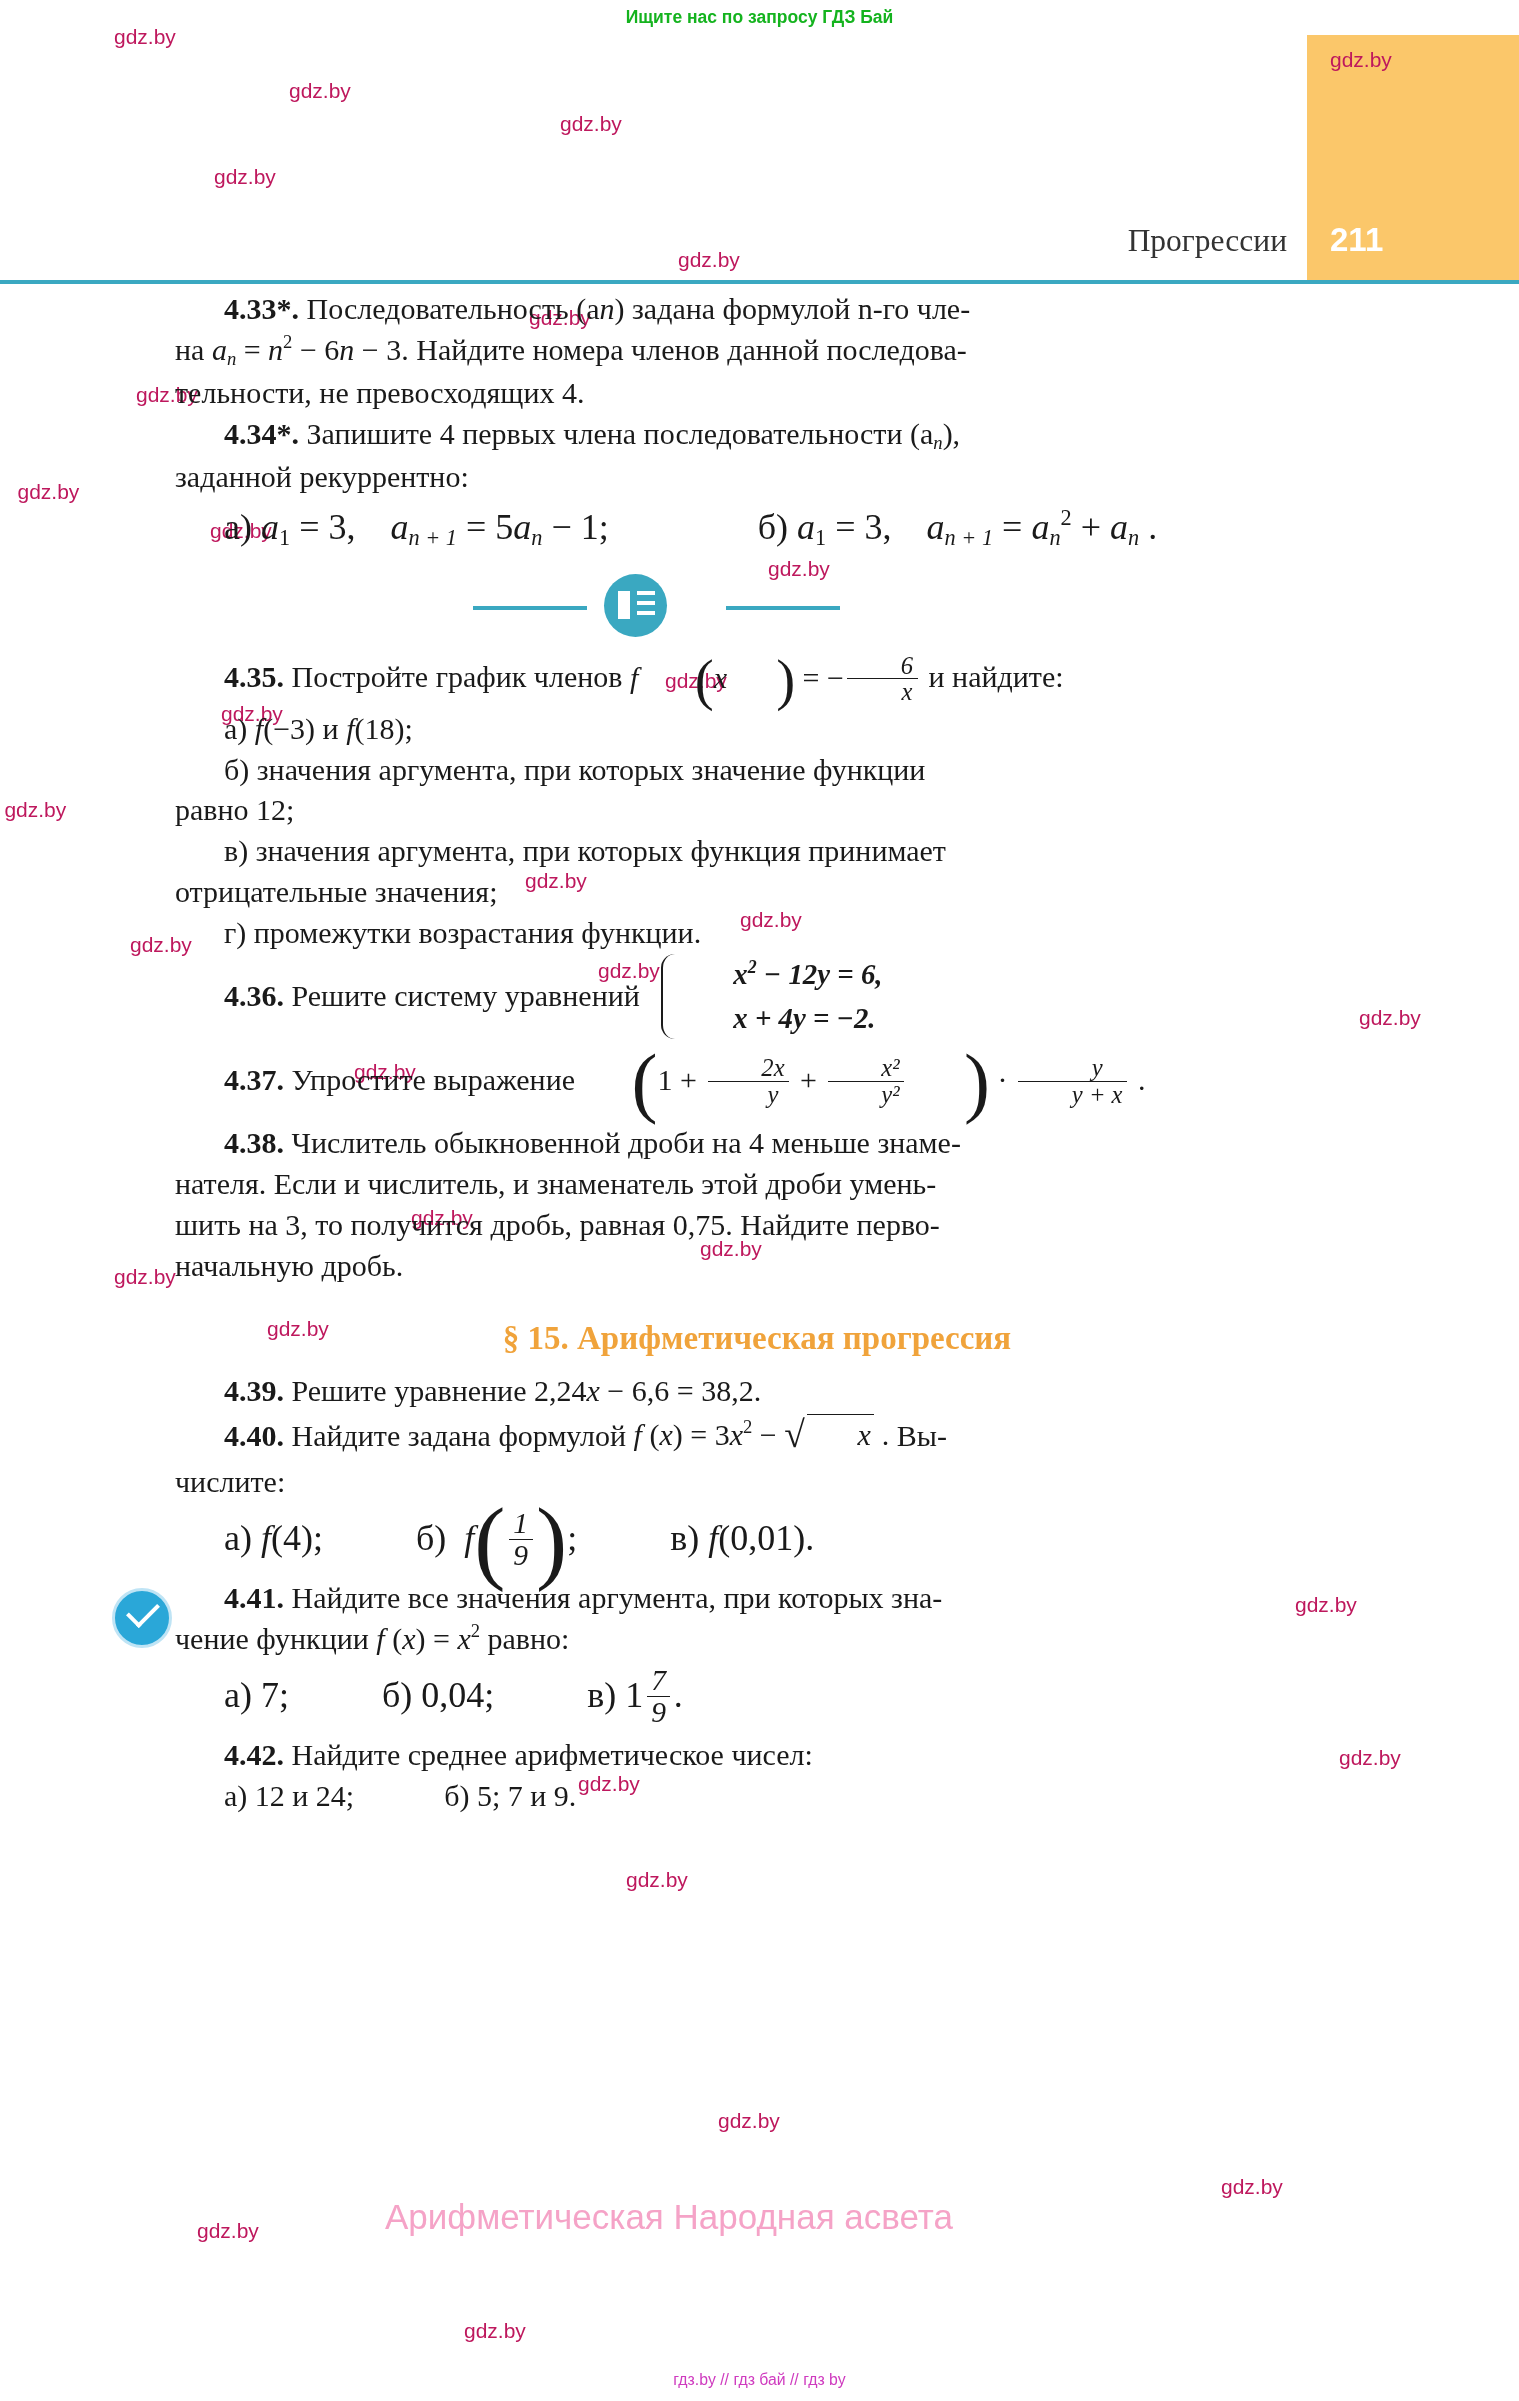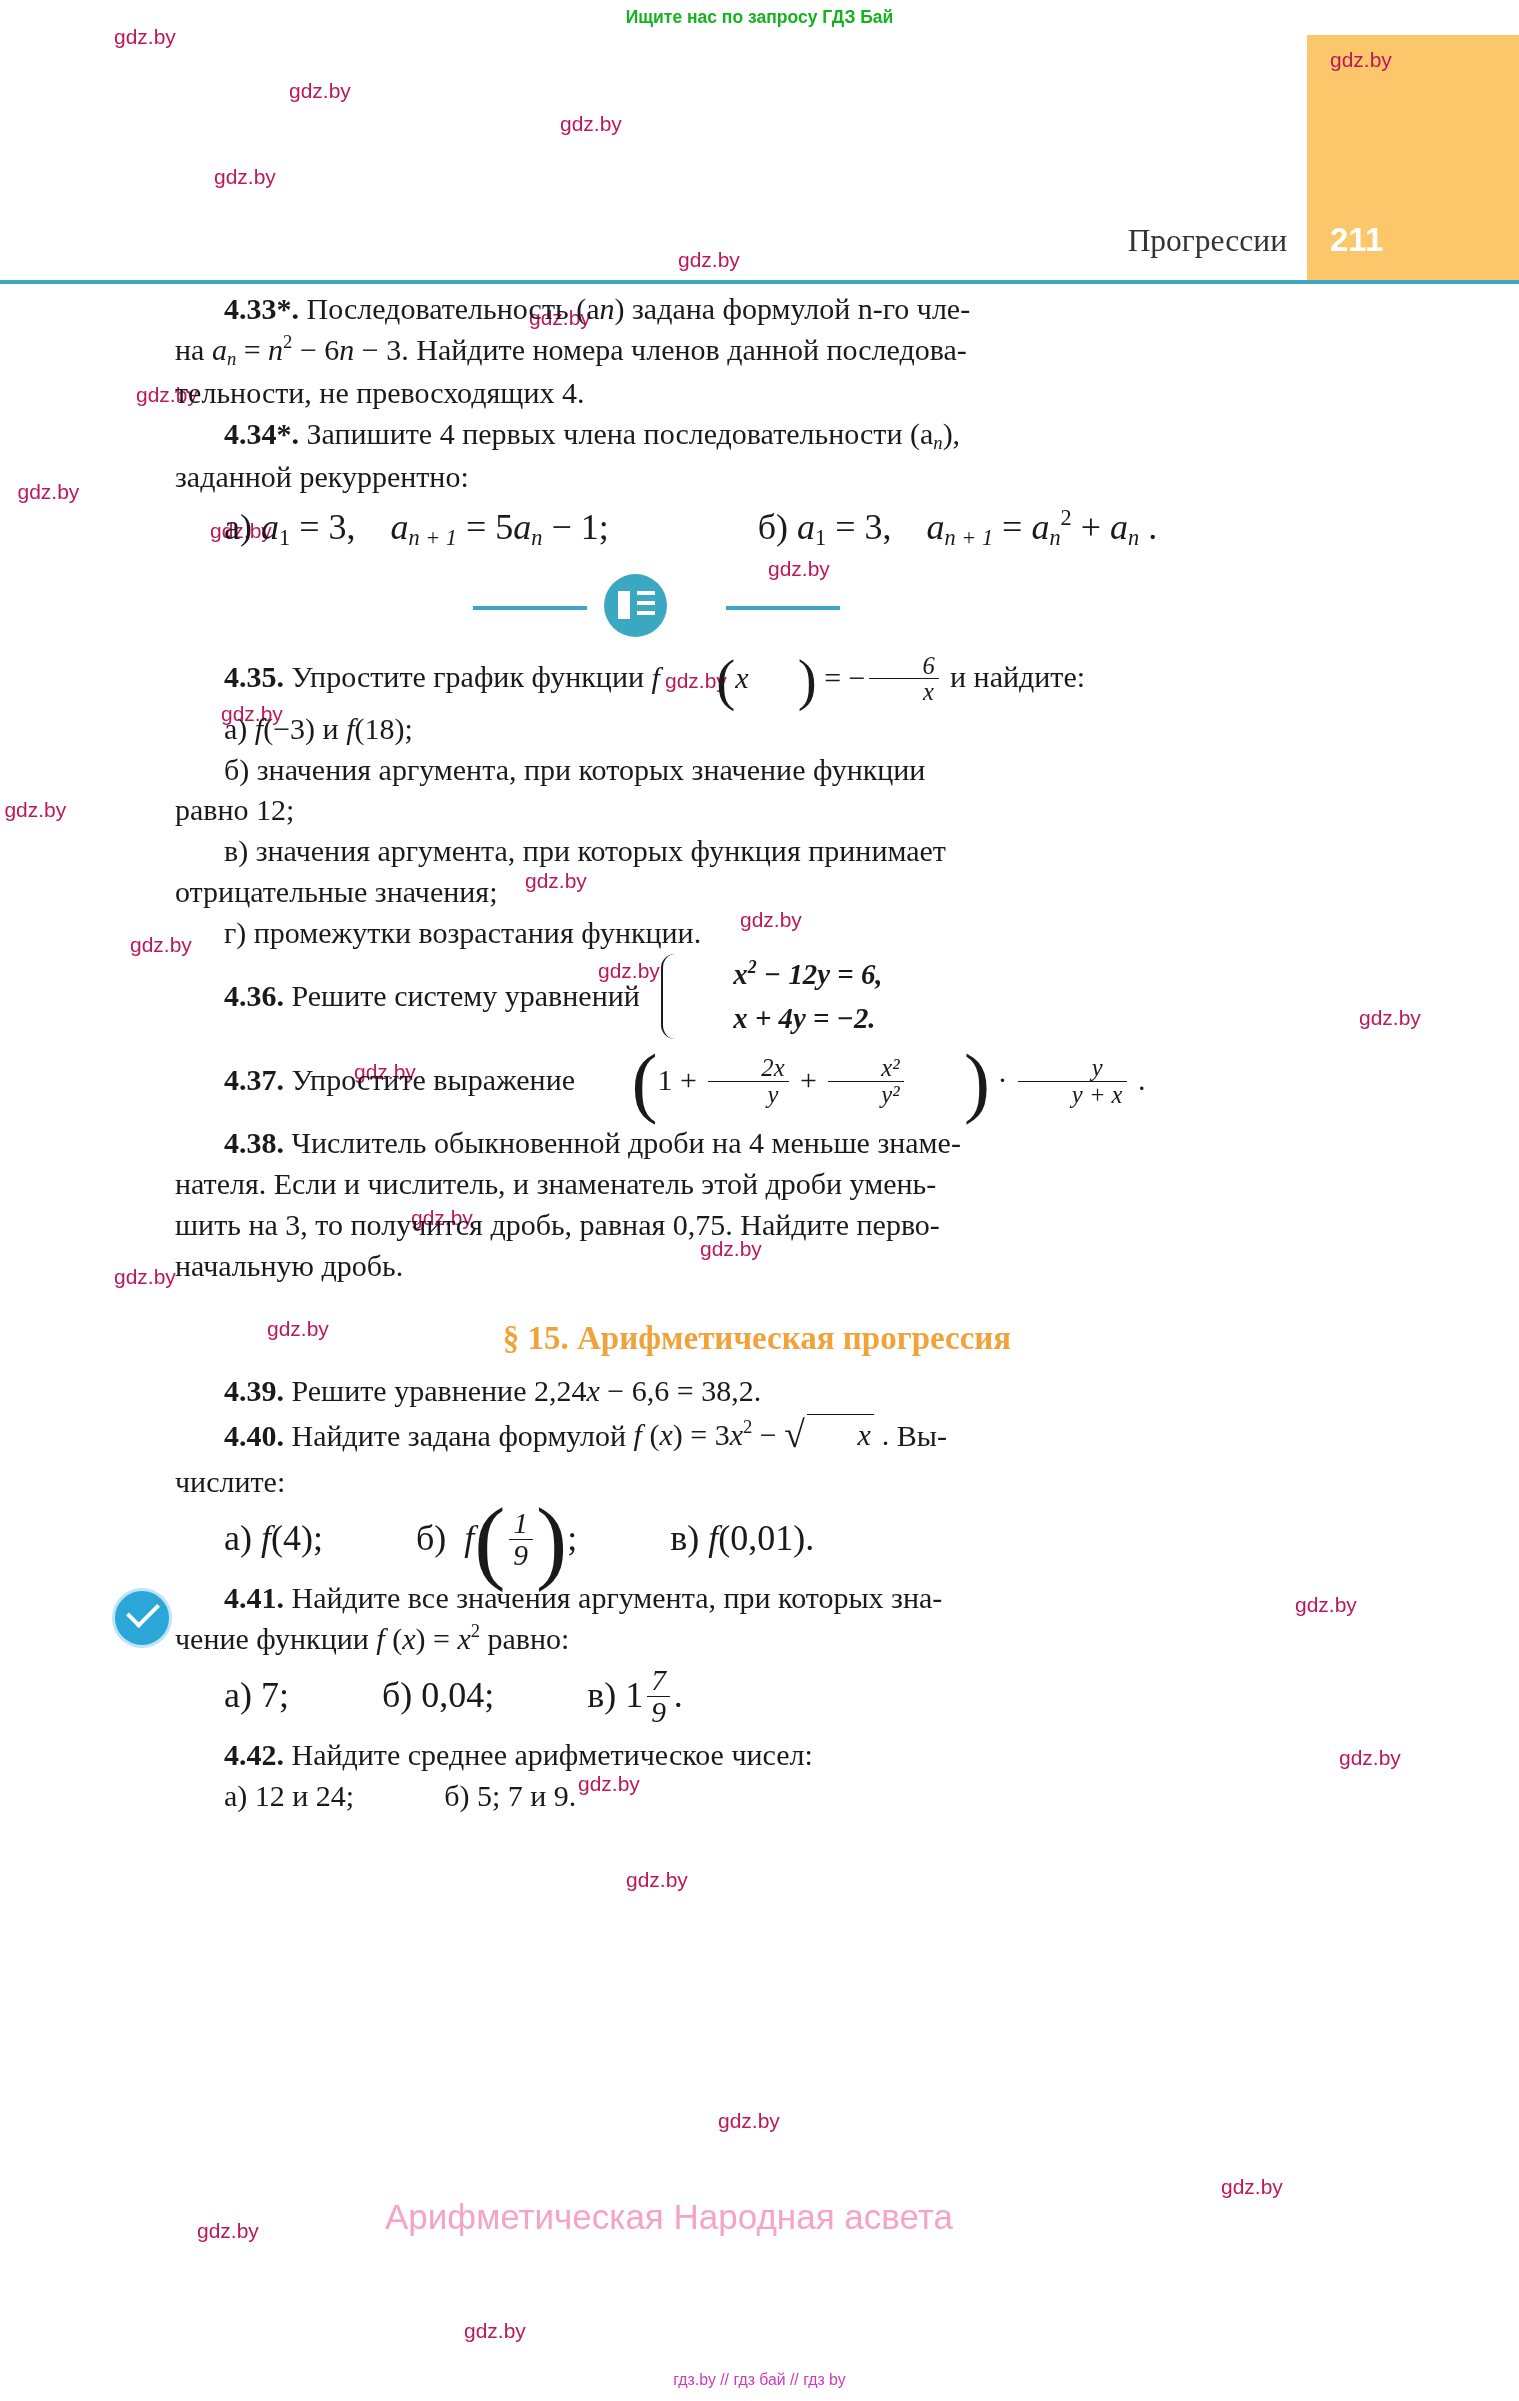--- a/index.html
+++ b/index.html
@@ -323,21 +323,21 @@
     <div class="line r"></div>
     <div class="circle">
       <span class="g1"></span>
         <span class="g2"></span>
         <span class="g3"></span>
         <span class="g4"></span>
     </div>
   </div>
 
   <p class="para indent">
-    <span class="num">4.35.</span><span> Упростите график функции  </span><span><span class="it">f</span> <span class="paren-big">(</span><span class="it">x</span><span class="paren-big">)</span> = −<span class="frac"><span class="top">6</span><span class="bot">x</span></span></span><span>  и найдите:</span>
+    <span class="num">4.35.</span><span> Постройте график членов  </span><span><span class="it">f</span> <span class="paren-big">(</span><span class="it">x</span><span class="paren-big">)</span> = −<span class="frac"><span class="top">6</span><span class="bot">x</span></span></span><span>  и найдите:</span>
   </p>
   <p class="para indent">
     <span>а) <span class="it">f</span>(−3) и <span class="it">f</span>(18);</span>
   </p>
   <p class="para indent">б)  значения  аргумента,  при  которых  значение  функции</p>
   <p class="para noindent">равно 12;</p>
   <p class="para indent">в) значения аргумента, при которых функция принимает</p>
   <p class="para noindent">отрицательные значения;</p>
   <p class="para indent">г) промежутки возрастания функции.</p>
 

